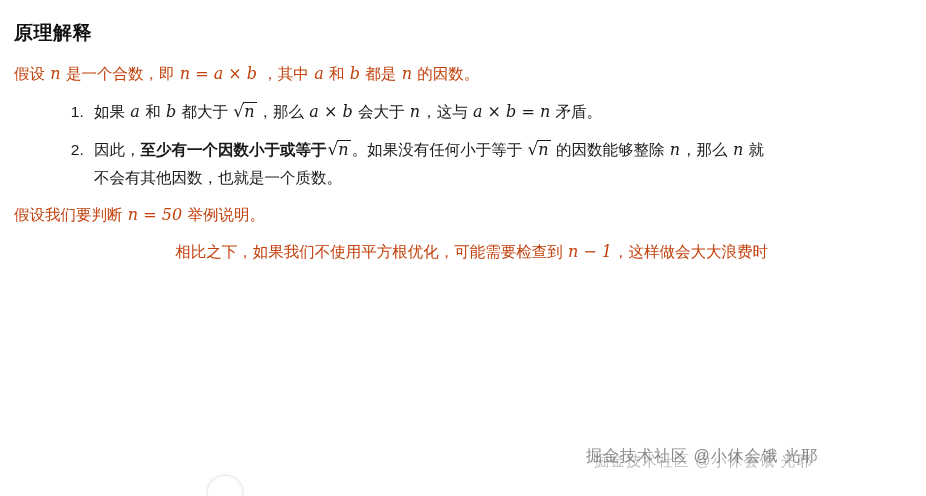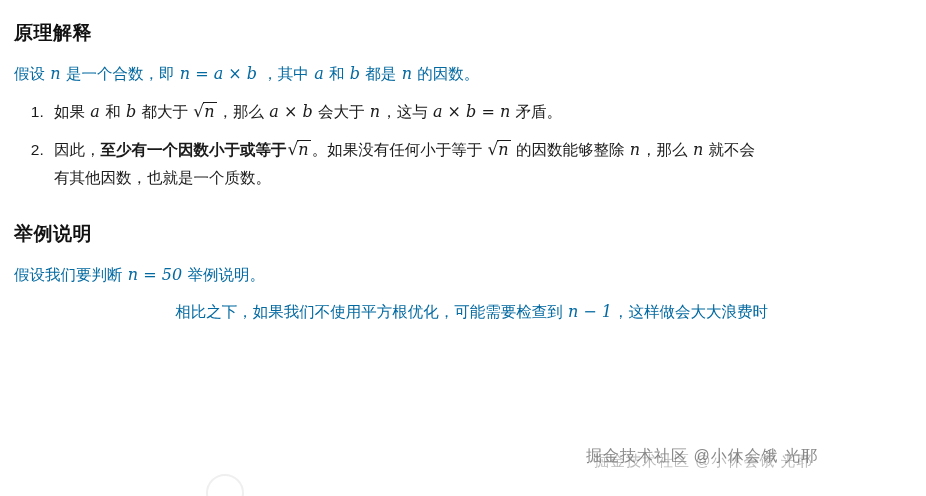--- a/index.html
+++ b/index.html
@@ -29,31 +29,32 @@
     letter-spacing: 0.5px;
     color: #111111;
   }
   h2.section-title.second {
     margin-top: 30px;
   }
   p.para {
     font-size: 15.5px;
     line-height: 1.55;
     margin: 12px 0 10px 0;
-    color: #0369a1;
+    color: #c2410c;
   }
   ol.list {
     margin: 6px 0 6px 0;
     padding-left: 34px;
     font-size: 15.5px;
     line-height: 1.75;
   }
   ol.list > li {
     margin-bottom: 8px;
     padding-left: 6px;
+    margin-left: 40px;
   }
   .math {
     font-family: "DejaVu Serif", serif;
     font-style: italic;
     font-size: 16px;
     padding: 0 1px;
   }
   .sqrt {
     font-family: "DejaVu Serif", serif;
     font-style: italic;
@@ -134,21 +135,20 @@
 
   <ol class="list">
     <li>
       <span>如果 <span class="math">a</span> 和 <span class="math">b</span> 都大于 <span class="sqrt"><span class="radical">√</span><span class="rad-body">n</span></span>，那么 <span class="math">a × b</span> 会大于 <span class="math">n</span>，这与 <span class="math">a × b = n</span> 矛盾。</span>
     </li>
     <li>
       <span>因此，<span class="bold-inline">至少有一个因数小于或等于</span><span class="sqrt"><span class="radical">√</span><span class="rad-body">n</span></span>。如果没有任何小于等于 <span class="sqrt"><span class="radical">√</span><span class="rad-body">n</span></span> 的因数能够整除 <span class="math">n</span>，那么 <span class="math">n</span> 就不会有其他因数，也就是一个质数。</span>
     </li>
   </ol>
 
-  <h2 class="section-title second">举例说明</h2>
 
   <p class="para">
     <span>假设我们要判断</span>
     <span class="math">n = 50</span>
     <span>举例说明。</span>
   </p>
 
 
   <p class="para last-para">
     <span>相比之下，如果我们不使用平方根优化，可能需要检查到 <span class="math">n − 1</span>，这样做会大大浪费时</span>

